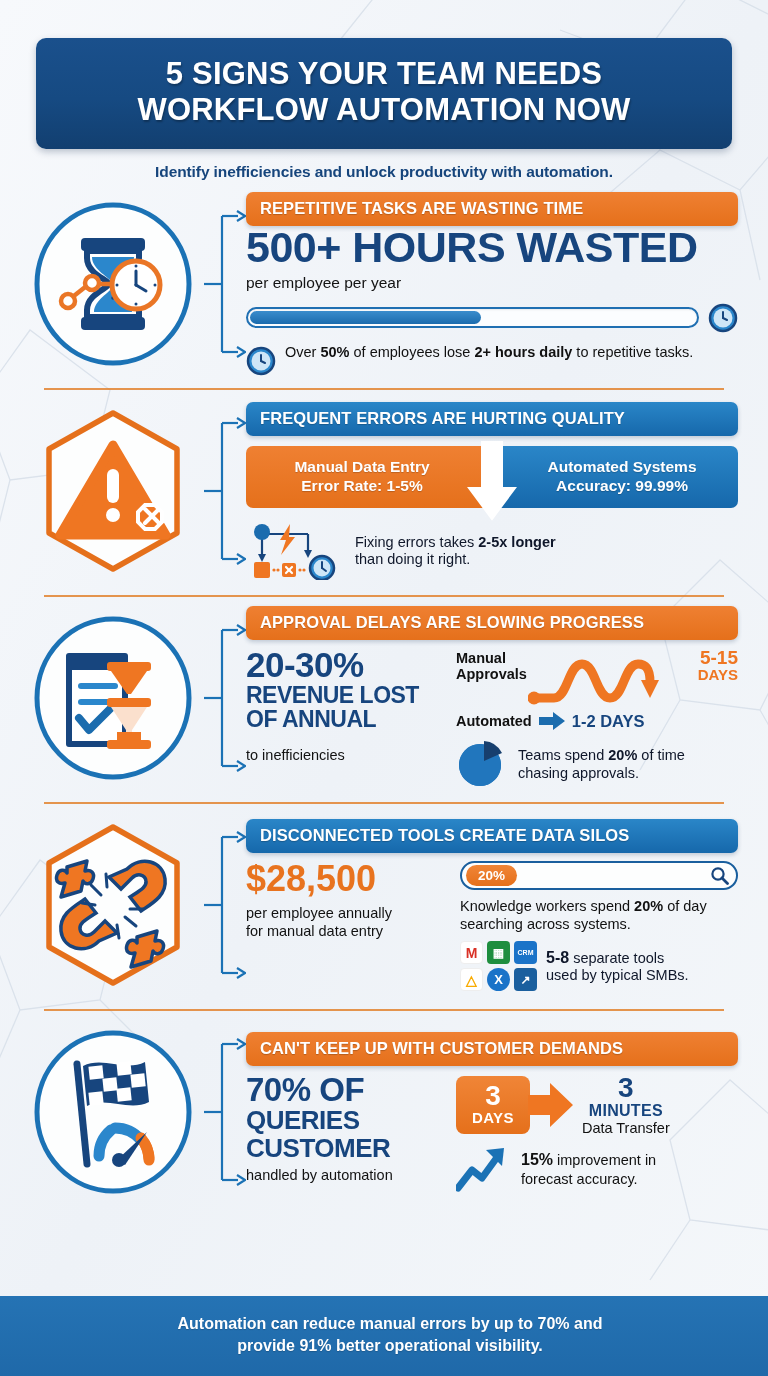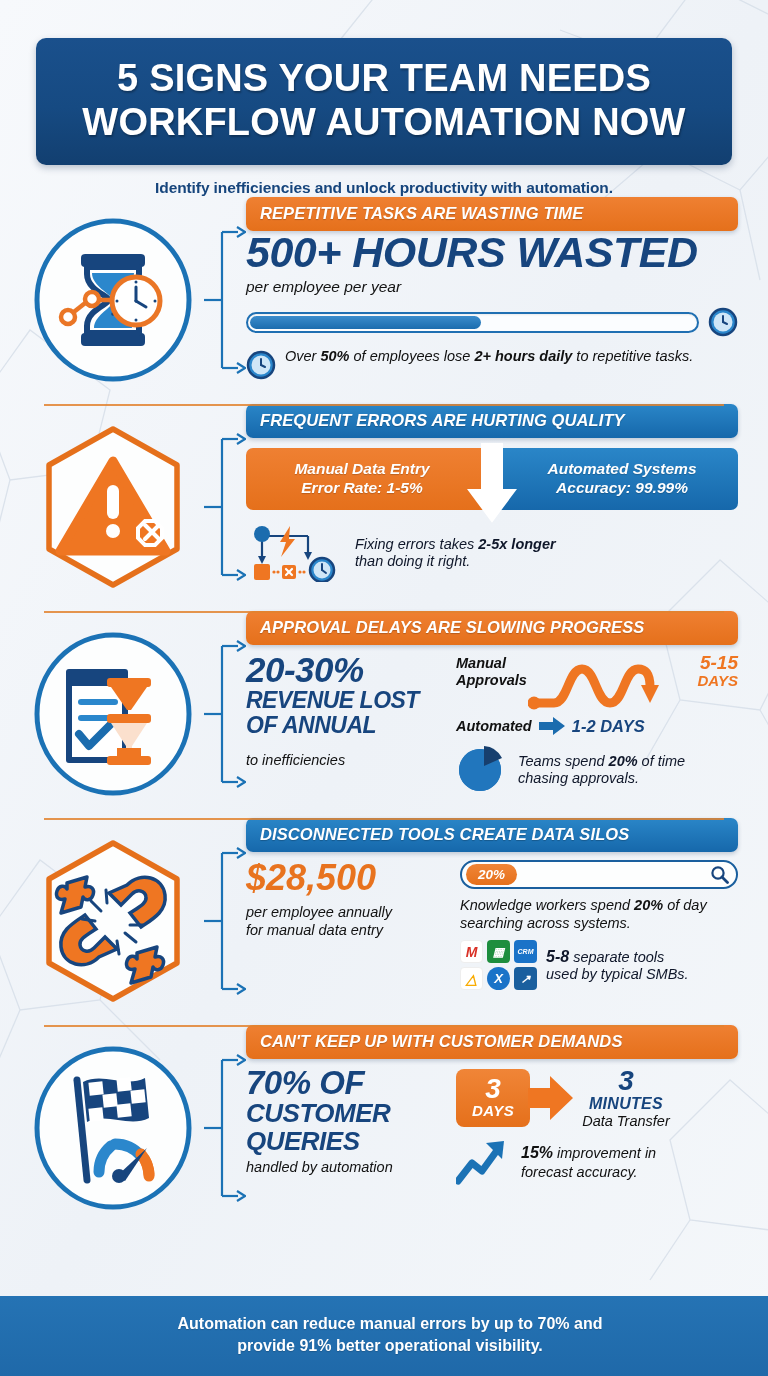--- a/index.html
+++ b/index.html
@@ -18,42 +18,42 @@
   .header-wrap{ padding:38px 36px 0 36px; }
   .title-banner{
     background:linear-gradient(180deg,#1a508c 0%,#164a82 55%,#123f70 100%);
     border-radius:10px;
     padding:18px 22px 20px 22px;
     text-align:center;
     box-shadow:0 3px 7px rgba(10,35,70,.25);
   }
   .title-banner h1{
     color:#ffffff;
-    font-size:38px;
+    font-size:31px;
     line-height:1.17;
     font-weight:bold;
     letter-spacing:.2px;
     text-shadow:1px 2px 2px rgba(0,0,0,.28);
   }
   .subtitle{
     text-align:center;
     color:#16457c;
     font-size:15.5px;
     font-weight:bold;
     margin-top:14px;
     letter-spacing:-.1px;
   }
 
   
   .sections{ flex:1; padding:0 22px; }
   .section{
     display:flex;
+    align-items:center;
     height:207px;
     position:relative;
-    font-style:italic;
   }
   .section + .section::before{
     content:"";
     position:absolute;
     top:0; left:22px; right:22px;
     height:2px;
     background:#e2832f;
     opacity:.85;
   }
   .icon-col{ width:182px; flex:0 0 182px; display:flex; align-items:center; justify-content:center; }
@@ -561,22 +561,22 @@
           <path d="M33 19 L41 24 L33 29" fill="none" stroke="#1b72b5" stroke-width="2.2"></path>
           <path d="M33 155 L41 160 L33 165" fill="none" stroke="#1b72b5" stroke-width="2.2"></path>
         </svg>
       </div>
 
       <div class="content-col">
         <span class="badge orange">CAN'T KEEP UP WITH CUSTOMER DEMANDS</span>
         <div class="s5-flex">
           <div class="s5-left">
             <div class="bignum s5-n1">70% OF</div>
+            <div class="bignum s5-n2">QUERIES</div>
             <div class="bignum s5-n2">CUSTOMER</div>
-            <div class="bignum s5-n2">QUERIES</div>
             <div class="s5-cap">handled by automation</div>
           </div>
           <div class="s5-right">
             <div class="s5-conv">
               <div class="days-chip">
                 <div class="n">3</div>
                 <div class="u">DAYS</div>
               </div>
               <svg width="46" height="52" viewBox="0 0 46 52" style="margin-left:-4px">
                 <path d="M0 16 L22 16 L22 4 L45 26 L22 48 L22 36 L0 36 Z" fill="#ef7622"></path>

